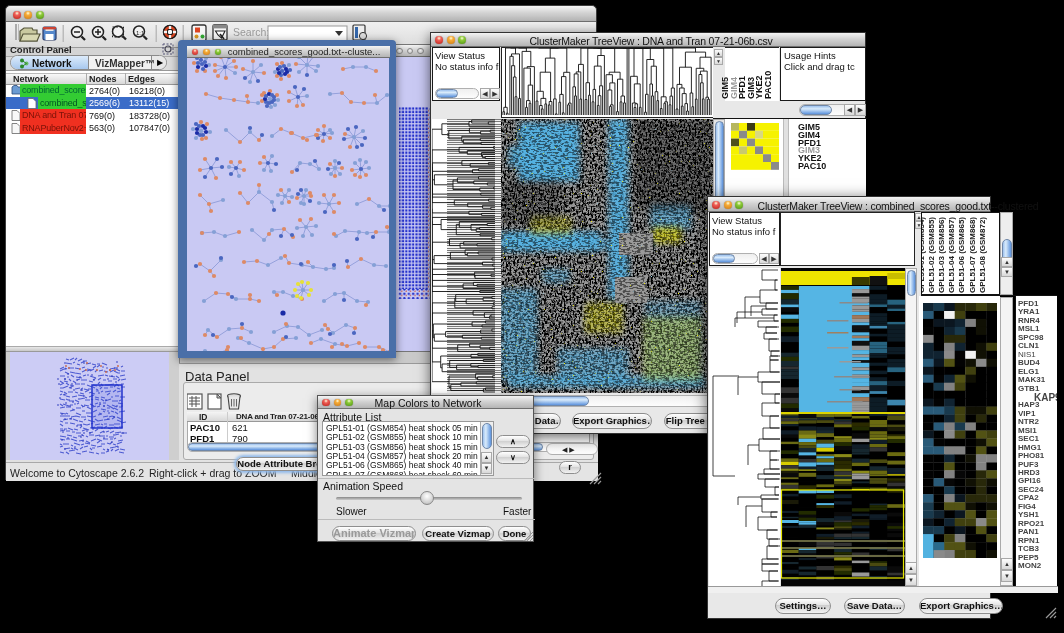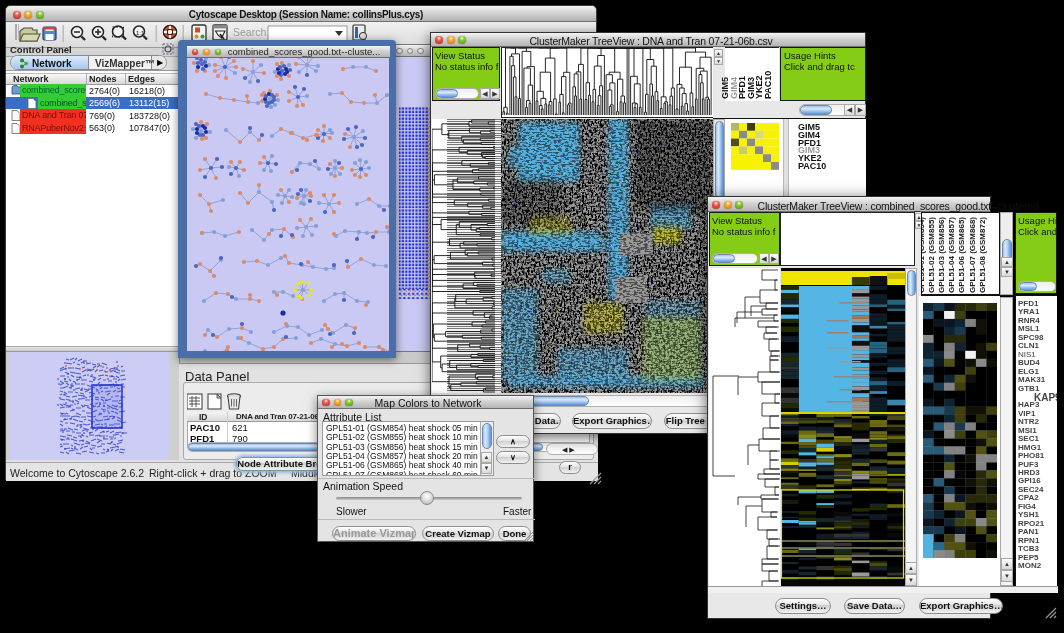--- a/index.html
+++ b/index.html
@@ -1,24 +1,23 @@
 <!DOCTYPE html>
 <html><head><meta charset="utf-8"><style>
 *{margin:0;padding:0;box-sizing:border-box;font-family:"Liberation Sans",sans-serif;}
 html,body{width:1064px;height:633px;background:#000;overflow:hidden;position:relative;}
 .abs{position:absolute;}
 .titlebar{background:linear-gradient(180deg,#f4f4f4,#d3d3d3 45%,#b4b4b4);border-bottom:1px solid #6f6f6f;}
-.panelb{border:1px solid #1a1a1a;background:#84cc16;}
+.panelb{border:1px solid #1a1a1a;background:#ffffff;}
 </style></head><body>
 <div class="abs" style="left:5px;top:5px;width:592px;height:475px;background:#cfcfcf;border:1px solid #3c3c3c;border-radius:5px 5px 0 0;">
     <div class="abs titlebar" style="left:0;top:0;width:100%;height:16px;border-radius:5px 5px 0 0;"></div>
     <span style="position:absolute;left:6.5px;top:4.5px;width:8.0px;height:8.0px;border-radius:50%;background:radial-gradient(circle at 50% 28%, #ffd 0%, #ee5f58 30%, #c1251c 92%);box-shadow:0 0 1px rgba(0,0,0,.6);"></span>
     <span style="position:absolute;left:18.0px;top:4.5px;width:8.0px;height:8.0px;border-radius:50%;background:radial-gradient(circle at 50% 28%, #ffd 0%, #f6ab38 30%, #d07e17 92%);box-shadow:0 0 1px rgba(0,0,0,.6);"></span>
     <span style="position:absolute;left:29.5px;top:4.5px;width:8.0px;height:8.0px;border-radius:50%;background:radial-gradient(circle at 50% 28%, #ffd 0%, #8ecb3a 30%, #549614 92%);box-shadow:0 0 1px rgba(0,0,0,.6);"></span>
-    <span style="position:absolute;left:0px;top:3px;font-size:10px;font-weight:bold;color:#111;white-space:nowrap;left:120px;width:360px;text-align:center;letter-spacing:-0.3px;">Cytoscape Desktop (Session Name: collinsPlus.cys)</span>
     <div class="abs" style="left:0;top:16px;width:100%;height:26px;background:linear-gradient(180deg,#f0f0f0,#dcdcdc);border-bottom:1px solid #9a9a9a;"></div>
     <svg class="abs" style="left:0;top:13px;" width="592" height="26">
 <g transform="translate(9,3)">
         <rect x="0" y="2" width="2" height="16" fill="#aaa"></rect>
         <rect x="3" y="2" width="1" height="16" fill="#bbb"></rect>
       </g>
 <g>
         <path d="M10 28 10 18 14 15 22 15 23 17 27 17 27 28Z" fill="#c9c9a0" stroke="#55553a" stroke-width="1.2" transform="translate(4,-6)"></path>
         <path d="M10 28 13 21 30 21 27 28Z" fill="#d8d8b2" stroke="#55553a" stroke-width="1.2" transform="translate(4,-6)"></path>
       </g>
@@ -832,26 +831,20 @@
       <span class="abs" style="left:24.2px;bottom:1px;font-size:8px;font-weight:bold;color:#222;transform:rotate(-90deg);transform-origin:left bottom;white-space:nowrap;">GPL51-03 (GSM856)</span>
       <span class="abs" style="left:34.3px;bottom:1px;font-size:8px;font-weight:bold;color:#222;transform:rotate(-90deg);transform-origin:left bottom;white-space:nowrap;">GPL51-04 (GSM857)</span>
       <span class="abs" style="left:44.4px;bottom:1px;font-size:8px;font-weight:bold;color:#222;transform:rotate(-90deg);transform-origin:left bottom;white-space:nowrap;">GPL51-06 (GSM865)</span>
       <span class="abs" style="left:54.5px;bottom:1px;font-size:8px;font-weight:bold;color:#222;transform:rotate(-90deg);transform-origin:left bottom;white-space:nowrap;">GPL51-07 (GSM868)</span>
       <span class="abs" style="left:64.6px;bottom:1px;font-size:8px;font-weight:bold;color:#222;transform:rotate(-90deg);transform-origin:left bottom;white-space:nowrap;">GPL51-08 (GSM872)</span>
     </div>
     <span class="abs" style="left:292px;top:15px;width:13px;height:83px;background:#eee;border:1px solid #aaa;"></span>
     <span style="position:absolute;left:293.5px;top:42px;width:10px;height:34px;border-radius:5.0px;background:linear-gradient(90deg,#9dc1ee,#d9ebfb 35%,#5d93dd);border:1px solid #6f87a8;box-sizing:border-box;"></span>
     <span style="position:absolute;left:293px;top:60px;width:12px;height:10px;background:linear-gradient(180deg,#fdfdfd,#d8d8d8);border:1px solid #a8a8a8;box-sizing:border-box;font-size:6px;line-height:8px;text-align:center;color:#333;">▲</span>
     <span style="position:absolute;left:293px;top:70px;width:12px;height:10px;background:linear-gradient(180deg,#fdfdfd,#d8d8d8);border:1px solid #a8a8a8;box-sizing:border-box;font-size:6px;line-height:8px;text-align:center;color:#333;">▼</span>
-    <div class="abs panelb" style="left:307px;top:15px;width:42px;height:82px;">
-      <span style="position:absolute;left:2px;top:2px;font-size:9.5px;font-weight:normal;color:#111;white-space:nowrap;">Usage Hi</span>
-      <span style="position:absolute;left:2px;top:13px;font-size:9.5px;font-weight:normal;color:#111;white-space:nowrap;">Click and</span>
-      <span style="position:absolute;left:2px;top:68px;width:38px;height:11px;background:linear-gradient(180deg,#efefef,#fdfdfd);border:1px solid #b0b0b0;border-radius:5.5px;box-sizing:border-box;"></span>
-      <span style="position:absolute;left:3px;top:69px;width:18px;height:9px;border-radius:4.5px;background:linear-gradient(180deg,#9dc1ee,#d9ebfb 35%,#5d93dd);border:1px solid #6f87a8;box-sizing:border-box;"></span>
-    </div>
     <div class="abs" style="left:213px;top:97.5px;width:136px;height:1.5px;background:#111;"></div>
     <div class="abs" style="left:1px;top:71px;width:71px;height:318px;background:#fff;">
       <svg width="71" height="318" style="position:absolute;left:0;top:0;">
         <path d="M69 2L53 2L53 12L69 12M68 12L66 12L66 22L68 22M69 22L51 22L51 35L69 35M51 29L36 29M36 29L36 50M69 35L57 35L57 41L69 41M57 38L42 38M42 38L42 48M68 41L53 41L53 47L68 47M53 44L28 44M28 44L28 55M69 47L65 47L65 53L69 53M65 50L26 50M26 50L26 59M70 53L49 53L49 59L70 59M68 59L57 59L57 65L68 65M68 65L55 65L55 71L68 71M70 71L60 71L60 83L70 83M71 83L62 83L62 88L71 88M69 88L61 88L61 92L69 92M70 92L61 92L61 104L70 104M71 104L49 104L49 114L71 114M49 109L29 109M29 109L29 127M71 114L53 114L53 126L71 126M71 126L66 126L66 135L71 135M70 135L53 135L53 148L70 148M70 148L61 148L61 160L70 160M71 160L54 160L54 171L71 171M71 171L50 171L50 183L71 183M50 177L39 177M39 177L39 197M68 183L61 183L61 192L68 192M70 192L61 192L61 201L70 201M71 201L55 201L55 206L71 206M71 206L49 206L49 211L71 211M70 211L56 211L56 219L70 219M70 219L66 219L66 227L70 227M70 227L52 227L52 231L70 231M52 229L29 229M29 229L29 237M69 231L53 231L53 244L69 244M53 238L37 238M37 238L37 259M68 244L62 244L62 249L68 249M68 249L49 249L49 262L68 262M69 262L58 262L58 271L69 271M71 271L60 271L60 278L71 278M69 278L58 278L58 291L69 291M70 291L53 291L53 296L70 296M69 296L53 296L53 303L69 303M69 303L60 303L60 313L69 313M70 313L53 313L53 319L70 319M4 108L4 208M4 108L30 108M4 208L26 208" stroke="#111" stroke-width="0.8" fill="none"></path>
       </svg>
     </div>
     <div class="abs" style="left:73px;top:71px;width:124px;height:318px;">
       <svg width="124" height="318" style="position:absolute;left:0;top:0;">
         <rect width="124" height="318" fill="#050505"></rect>
         <rect x="0" y="3" width="124" height="14" fill="#efe400"></rect>

